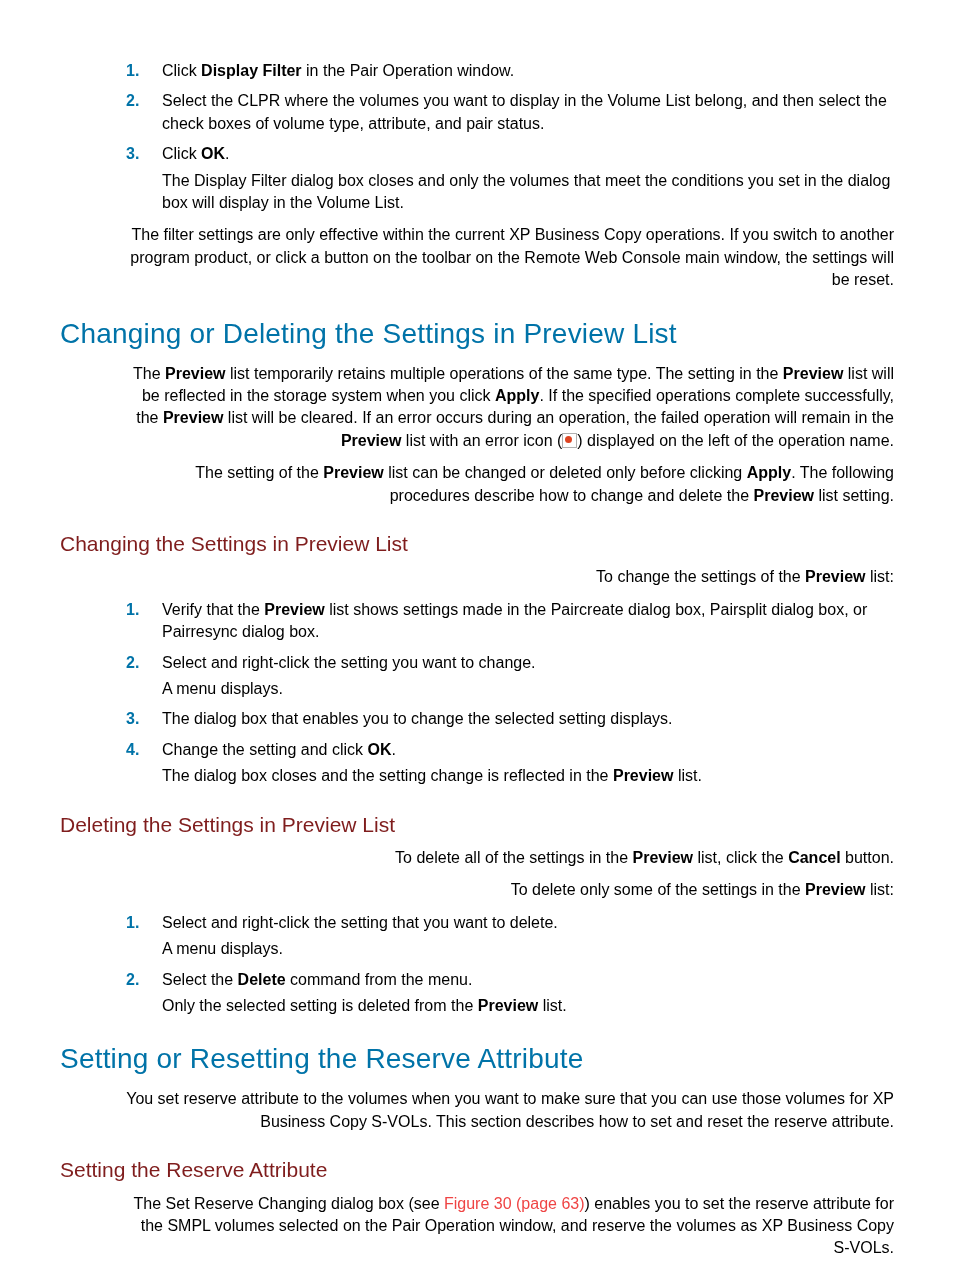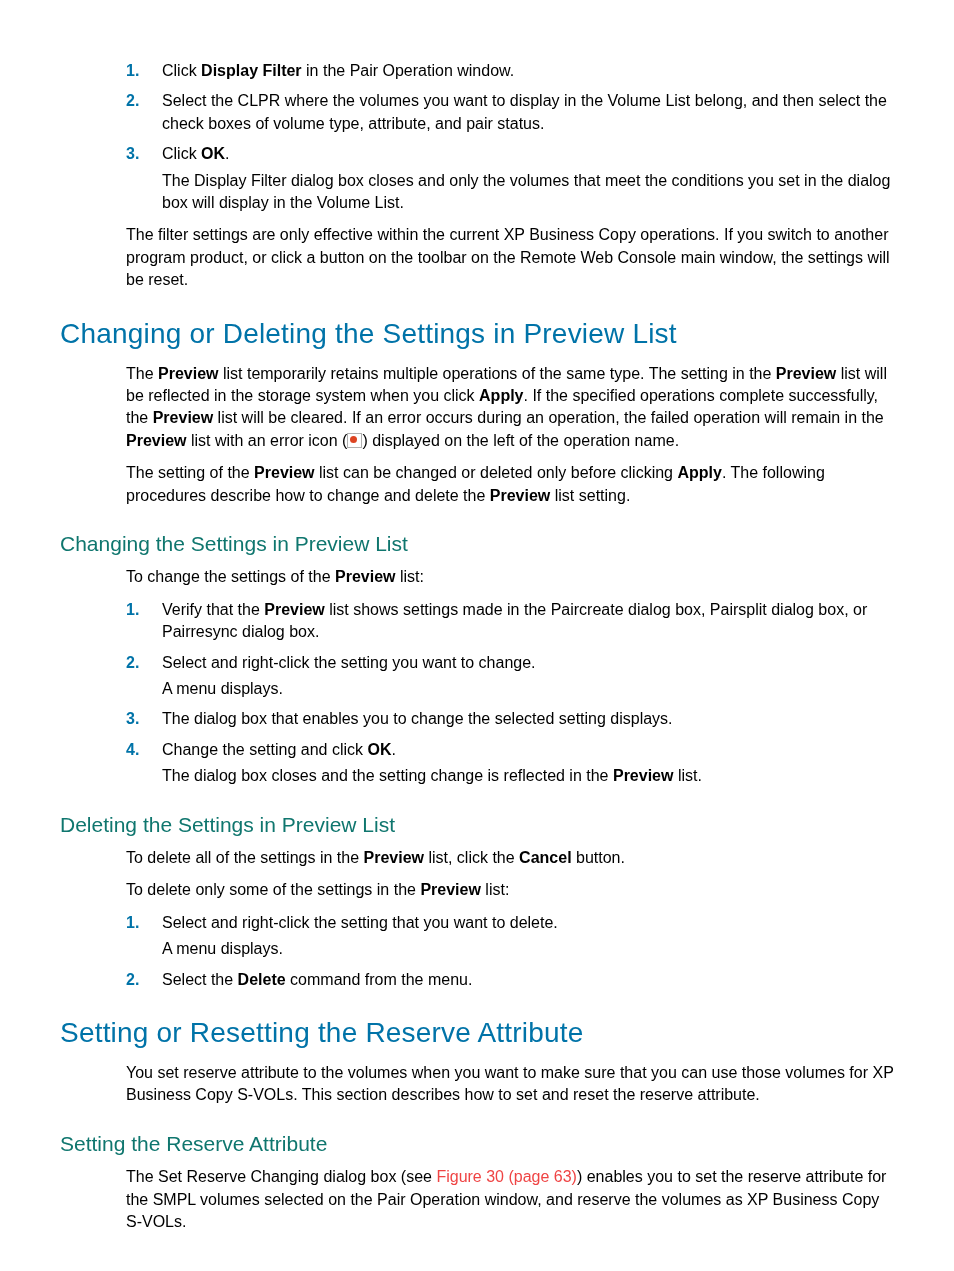--- a/index.html
+++ b/index.html
@@ -18,26 +18,27 @@
     font-weight: 300;
     font-size: 28px;
     color: #0073a8;
     margin: 22px 0 10px 0;
     letter-spacing: 0.2px;
   }
   h2 {
     font-family: "Trebuchet MS", "Segoe UI", Arial, sans-serif;
     font-weight: 300;
     font-size: 21px;
-    color: #0f766e;
+    color: #7f1d1d;
     margin: 22px 0 8px 0;
   }
   .bodytext {
     margin-left: 66px;
     margin-bottom: 10px;
+    text-align: right;
   }
   ol.numlist {
     list-style: none;
     padding: 0;
     margin: 0 0 10px 66px;
   }
   ol.numlist > li {
     position: relative;
     padding-left: 36px;
     margin-bottom: 8px;
@@ -141,20 +142,21 @@
 
 <ol class="numlist">
   <li>
     <span class="num">1.</span>
     <span>Select and right-click the setting that you want to delete.</span>
     <div class="sub">A menu displays.</div>
   </li>
   <li>
     <span class="num">2.</span>
     <span><span>Select the </span><b>Delete</b><span> command from the menu.</span></span>
+    <div class="sub"><span>Only the selected setting is deleted from the </span><b>Preview</b><span> list.</span></div>
   </li>
 </ol>
 
 <h1>Setting or Resetting the Reserve Attribute</h1>
 
 <div class="bodytext">You set reserve attribute to the volumes when you want to make sure that you can use those volumes for XP Business Copy S-VOLs. This section describes how to set and reset the reserve attribute.</div>
 
 <h2>Setting the Reserve Attribute</h2>
 
 <div class="bodytext">

